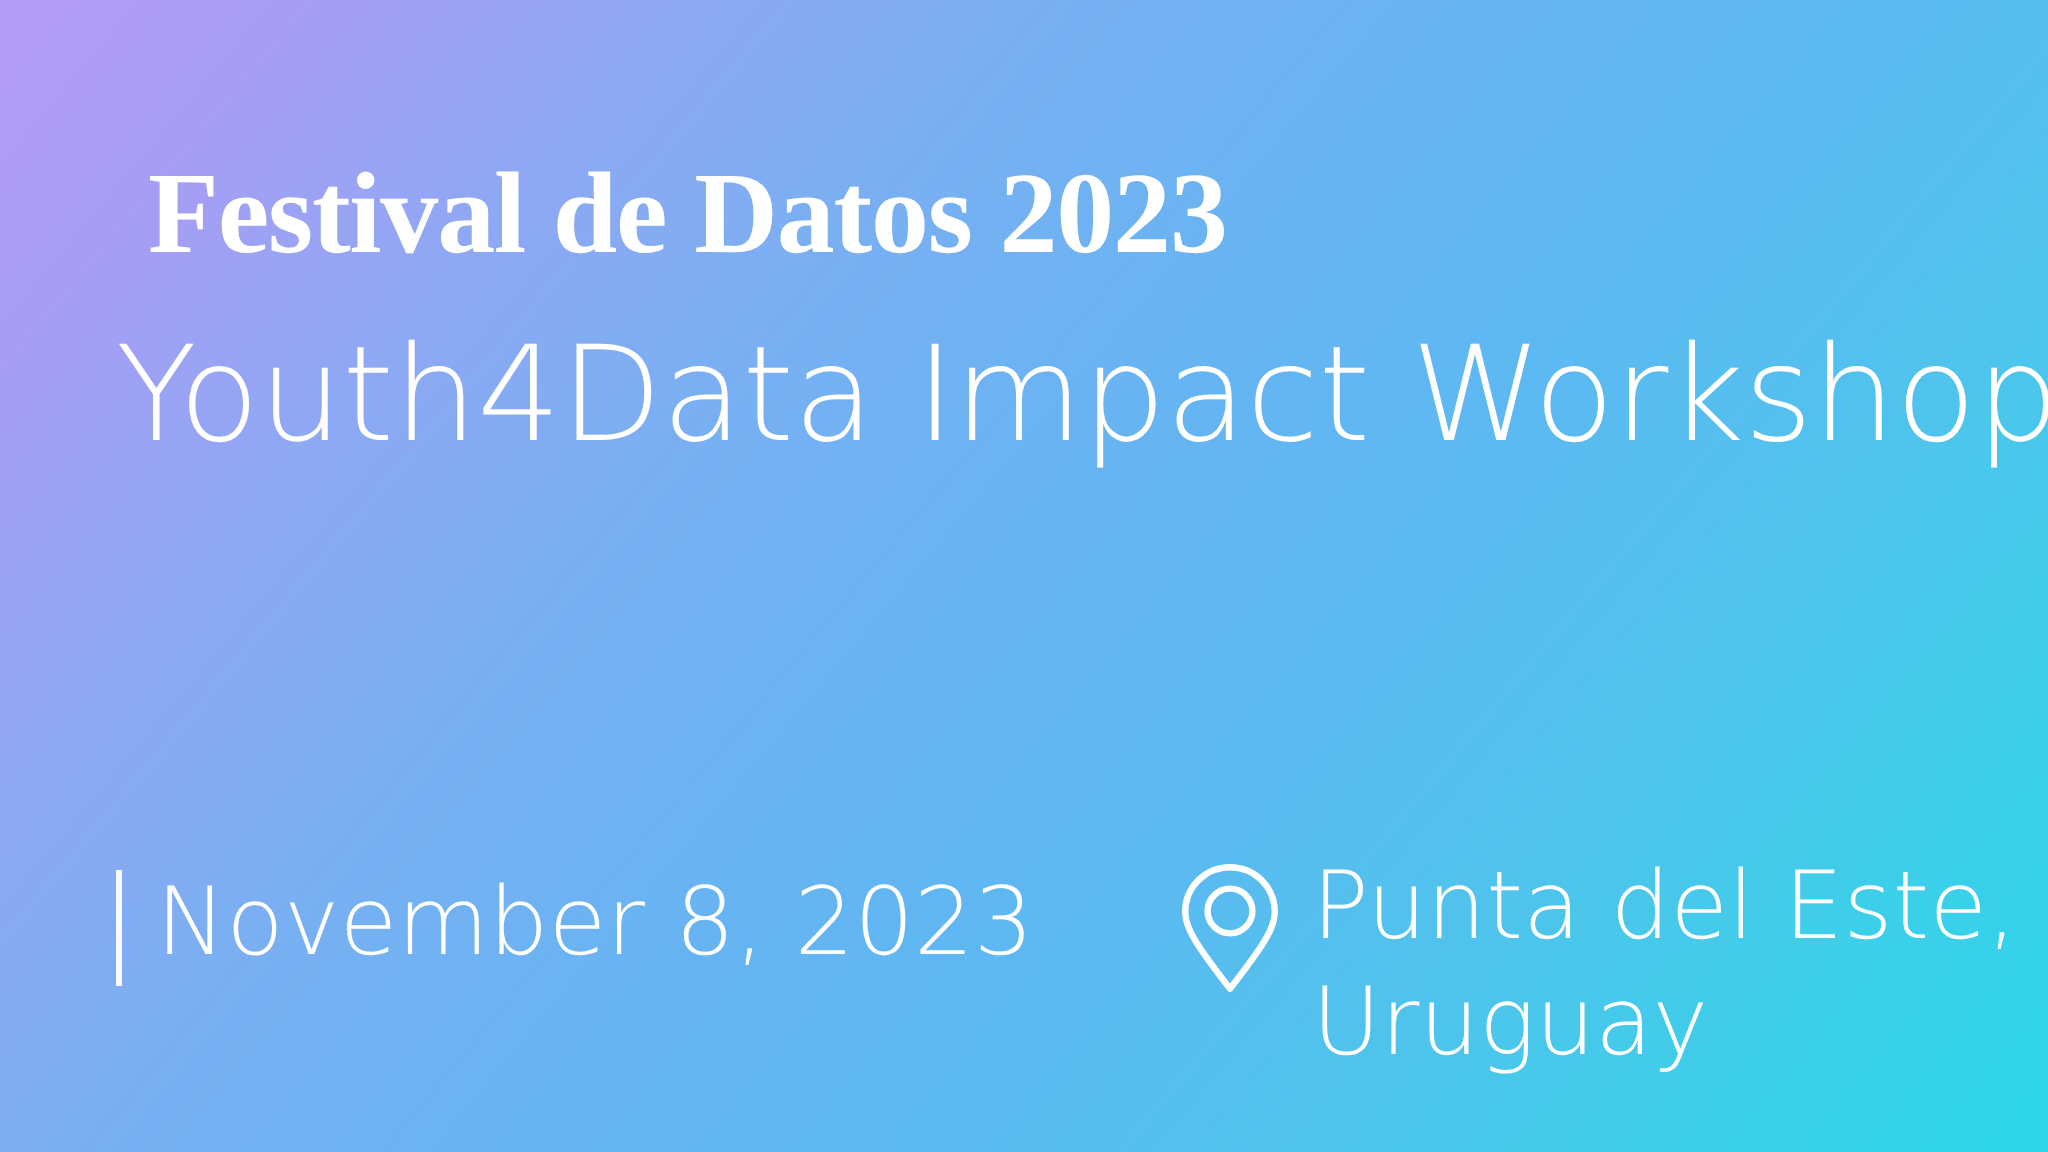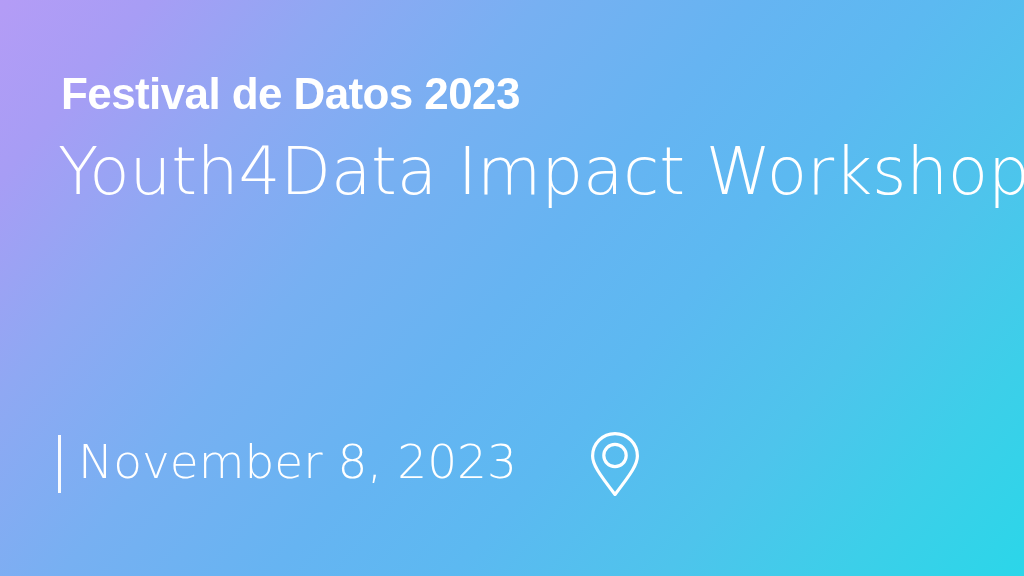--- a/index.html
+++ b/index.html
@@ -34,24 +34,24 @@
 
   
   .headline {
     position: absolute;
     left: 58px;
     top: 52px;
     width: 920px;
   }
 
   .title {
-    margin: 3px;
-    font-family: Liberation Sans, sans-serif;
+    margin: 16px;
+    font-family: Liberation Serif, serif;
     font-weight: 700;
-    font-size: 44px;
+    font-size: 58px;
     line-height: 78px;
     letter-spacing: -0.6px;
     color: #ffffff;
     white-space: nowrap;
   }
 
   .subtitle {
     margin: 0;
     margin-top: -2px;
     font-family: "DejaVu Sans", "Liberation Sans", sans-serif;
@@ -144,16 +144,20 @@
     <div class="info-block info-date">
       <div class="date-divider"></div>
       <div class="date-text">November 8, 2023</div>
     </div>
 
     <div class="info-block info-location">
       <svg class="pin-icon" viewBox="0 0 50 66" xmlns="http://www.w3.org/2000/svg">
         <path d="M25 2.6 C12.6 2.6 2.6 12.6 2.6 25 C2.6 33 8 41.5 25 63.4 C42 41.5 47.4 33 47.4 25 C47.4 12.6 37.4 2.6 25 2.6 Z" fill="none" stroke="#ffffff" stroke-width="3.2" stroke-linejoin="round" stroke-linecap="round"></path>
         <circle cx="25" cy="24.5" r="11.2" fill="none" stroke="#ffffff" stroke-width="3.2"></circle>
       </svg>
+      <div class="location-text">
+        <span class="location-line">Punta del Este,</span>
+        <span class="location-line">Uruguay</span>
+      </div>
     </div>
 
   </div>
 </div>
 
 </body></html>

